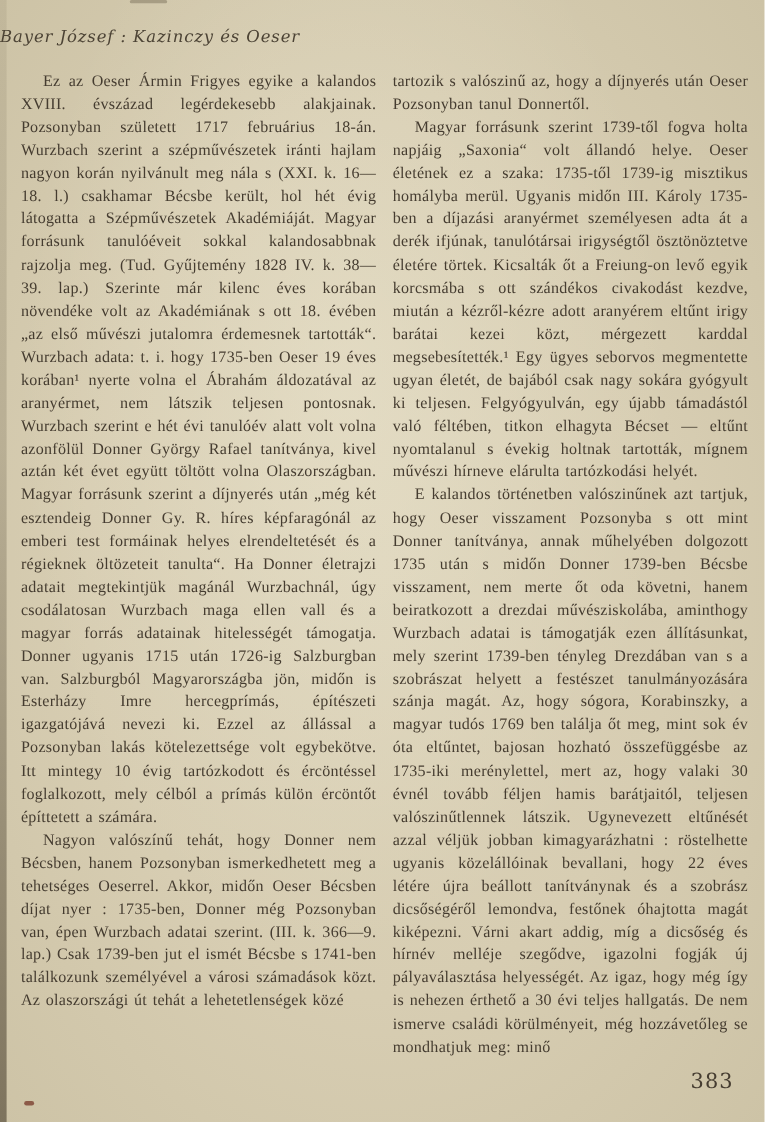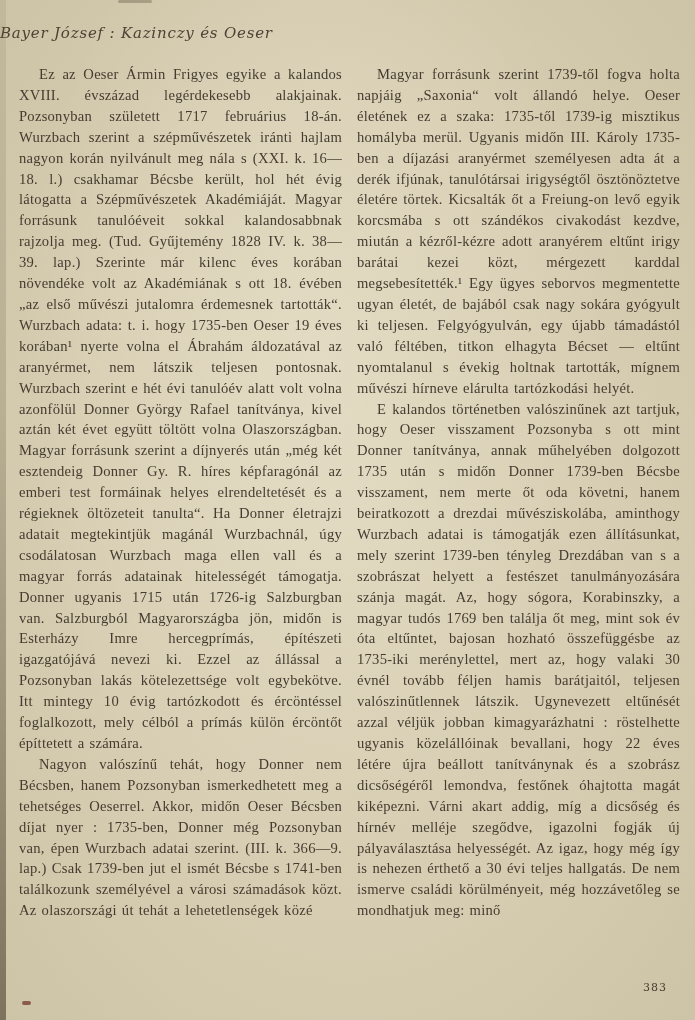--- a/index.html
+++ b/index.html
@@ -74,21 +74,21 @@
     text-indent: 20px;
     font-family: Liberation Serif, serif;
   }
   .column p.no-indent {
     text-indent: 0;
   }
   .page-number {
     position: absolute;
     right: 28px;
     bottom: 26px;
-    font-size: 11px;
+    font-size: 19px;
     letter-spacing: 1px;
     color: #46BD3d31;
     color: #463d31;
     margin-left: 20px;
   }
 </style>
 </head>
 <body>
 
 <div class="edge-left"></div>
@@ -99,20 +99,21 @@
 
 <div class="columns">
 
   <div class="column">
     <p>Ez az Oeser Ármin Frigyes egyike a kalandos XVIII. évszázad legérdekesebb alakjainak. Pozsonyban született 1717 februárius 18-án. Wurzbach szerint a szépművészetek iránti hajlam nagyon korán nyilvánult meg nála s (XXI. k. 16—18. l.) csakhamar Bécsbe került, hol hét évig látogatta a Szépművészetek Akadémiáját. Magyar forrásunk tanulóéveit sokkal kalandosabbnak rajzolja meg. (Tud. Gyűjtemény 1828 IV. k. 38—39. lap.) Szerinte már kilenc éves korában növendéke volt az Akadémiának s ott 18. évében „az első művészi jutalomra érdemesnek tartották“. Wurzbach adata: t. i. hogy 1735-ben Oeser 19 éves korában¹ nyerte volna el Ábrahám áldozatával az aranyérmet, nem látszik teljesen pontosnak. Wurzbach szerint e hét évi tanulóév alatt volt volna azonfölül Donner György Rafael tanítványa, kivel aztán két évet együtt töltött volna Olaszországban. Magyar forrásunk szerint a díjnyerés után „még két esztendeig Donner Gy. R. híres képfaragónál az emberi test formáinak helyes elrendeltetését és a régieknek öltözeteit tanulta“. Ha Donner életrajzi adatait megtekintjük magánál Wurzbachnál, úgy csodálatosan Wurzbach maga ellen vall és a magyar forrás adatainak hitelességét támogatja. Donner ugyanis 1715 után 1726-ig Salzburgban van. Salzburgból Magyarországba jön, midőn is Esterházy Imre hercegprímás, építészeti igazgatójává nevezi ki. Ezzel az állással a Pozsonyban lakás kötelezettsége volt egybekötve. Itt mintegy 10 évig tartózkodott és ércöntéssel foglalkozott, mely célból a prímás külön ércöntőt építtetett a számára.</p>
     <p>Nagyon valószínű tehát, hogy Donner nem Bécsben, hanem Pozsonyban ismerkedhetett meg a tehetséges Oeserrel. Akkor, midőn Oeser Bécsben díjat nyer : 1735-ben, Donner még Pozsonyban van, épen Wurzbach adatai szerint. (III. k. 366—9. lap.) Csak 1739-ben jut el ismét Bécsbe s 1741-ben találkozunk személyével a városi számadások közt. Az olaszországi út tehát a lehetetlenségek közé</p>
 
   </div>
 
   <div class="column">
+    <p class="no-indent">tartozik s valószinű az, hogy a díjnyerés után Oeser Pozsonyban tanul Donnertől.</p>
     <p>Magyar forrásunk szerint 1739-től fogva holta napjáig „Saxonia“ volt állandó helye. Oeser életének ez a szaka: 1735-től 1739-ig misztikus homályba merül. Ugyanis midőn III. Károly 1735-ben a díjazási aranyérmet személyesen adta át a derék ifjúnak, tanulótársai irigységtől ösztönöztetve életére törtek. Kicsalták őt a Freiung-on levő egyik korcsmába s ott szándékos civakodást kezdve, miután a kézről-kézre adott aranyérem eltűnt irigy barátai kezei közt, mérgezett karddal megsebesítették.¹ Egy ügyes seborvos megmentette ugyan életét, de bajából csak nagy sokára gyógyult ki teljesen. Felgyógyulván, egy újabb támadástól való féltében, titkon elhagyta Bécset — eltűnt nyomtalanul s évekig holtnak tartották, mígnem művészi hírneve elárulta tartózkodási helyét.</p>
     <p>E kalandos történetben valószinűnek azt tartjuk, hogy Oeser visszament Pozsonyba s ott mint Donner tanítványa, annak műhelyében dolgozott 1735 után s midőn Donner 1739-ben Bécsbe visszament, nem merte őt oda követni, hanem beiratkozott a drezdai művésziskolába, aminthogy Wurzbach adatai is támogatják ezen állításunkat, mely szerint 1739-ben tényleg Drezdában van s a szobrászat helyett a festészet tanulmányozására szánja magát. Az, hogy sógora, Korabinszky, a magyar tudós 1769 ben találja őt meg, mint sok év óta eltűntet, bajosan hozható összefüggésbe az 1735-iki merénylettel, mert az, hogy valaki 30 évnél tovább féljen hamis barátjaitól, teljesen valószinűtlennek látszik. Ugynevezett eltűnését azzal véljük jobban kimagyarázhatni : röstelhette ugyanis közelállóinak bevallani, hogy 22 éves létére újra beállott tanítványnak és a szobrász dicsőségéről lemondva, festőnek óhajtotta magát kiképezni. Várni akart addig, míg a dicsőség és hírnév melléje szegődve, igazolni fogják új pályaválasztása helyességét. Az igaz, hogy még így is nehezen érthető a 30 évi teljes hallgatás. De nem ismerve családi körülményeit, még hozzávetőleg se mondhatjuk meg: minő</p>
 
   </div>
 
 </div>
 
 <div class="page-number">383</div>
 
 </body></html>

